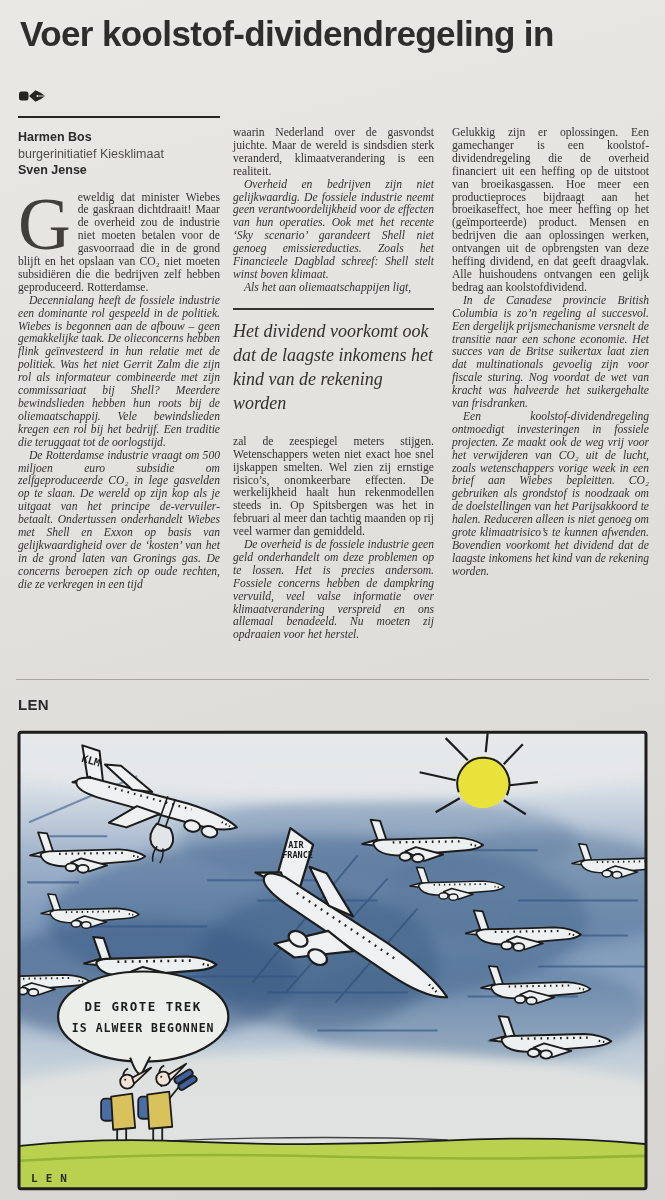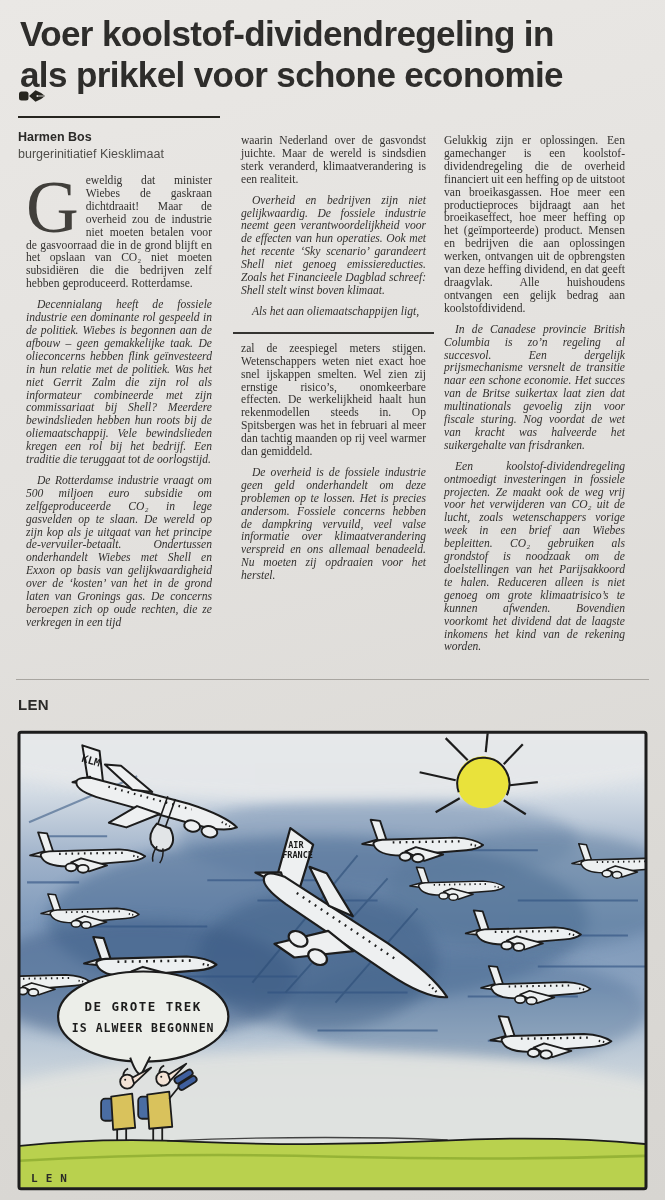--- a/index.html
+++ b/index.html
@@ -4,25 +4,25 @@
 <style>
   html,body{margin:0;padding:0;background:#8a8885;}
   .page{position:relative;width:665px;height:1200px;overflow:hidden;
         background:linear-gradient(165deg,#eae8e5 0%,#e3e1de 40%,#dbd9d5 75%,#d7d5d1 100%);
         font-family:"Liberation Sans",sans-serif;}
   .headline{position:absolute;left:16px;top:10px;width:642px;margin:4px;
         font-size:35px;line-height:1.17;font-weight:bold;color:#2e2d2b;letter-spacing:-0.6px;}
   .hl{display:block;}
   .col{position:absolute;text-align:justify;font-family:"Liberation Serif",serif;
         font-size:11.6px;line-height:12.9px;color:#33312f;hyphens:auto;}
-  .col p{margin:8px;}
+  .col p{margin:0;}
   .ind{text-indent:11px;font-style:italic;}
   .col1{left:18px;top:88px;width:202px;}
   .col2{left:233px;top:127px;width:201px;}
-  .col3{left:436px;top:127px;width:197px;}
+  .col3{left:452px;top:127px;width:197px;}
   .pen{width:28px;height:16px;}
   .byrule{border-top:2.5px solid #26251f;margin:12px 0 11px;width:100%;}
   .aname{font-family:"Liberation Sans",sans-serif;font-size:12.5px;font-weight:bold;color:#2b2a28;line-height:16.5px;text-align:left;}
   .aaff{font-family:"Liberation Sans",sans-serif;font-size:12.5px;color:#504e4a;line-height:16.5px;text-align:left;}
   .open{margin-top:13px !important;}
   .dropcap{float:left;font-family:"Liberation Serif",serif;font-size:73px;line-height:56px;
         padding:5px 7px 0 0;color:#413f3b;}
   .pqrule{border-top:2.5px solid #353431;margin:13px 0 9px;}
   .pullquote{margin:0 0 21px;font-style:italic;font-size:18px;line-height:24px;
         color:#32302d;font-family:"Liberation Serif",serif;text-align:left;}
@@ -32,47 +32,48 @@
   .cartoon{position:absolute;left:17px;top:730px;width:631px;height:461px;}
   .cartoon svg{display:block;width:100%;height:100%;}
 </style>
 </head>
 <body>
 
 <div class="page">
 
   <h1 class="headline">
     <span class="hl">Voer koolstof-dividendregeling in</span>
-    <span class="hl">als prikkel voor schone economie</span>
   </h1>
 
   <div class="col col1">
     <div class="pen">
       <svg viewBox="0 0 28 16" width="28" height="16" aria-hidden="true">
         <rect x="1" y="3.5" width="9.5" height="9" rx="2.5" fill="#26251f"></rect>
         <path d="M11 8 L17.5 2.2 Q23.5 4.5 27 8 Q23.5 11.5 17.5 13.8 Z" fill="#26251f"></path>
         <circle cx="19.5" cy="8" r="1.1" fill="#e3e1de"></circle>
         <path d="M20.6 8 L26.4 8" stroke="#e3e1de" stroke-width="0.9"></path>
       </svg>
     </div>
     <div class="byrule"></div>
     <div>
       <div class="aname">Harmen Bos</div>
       <div class="aaff">burgerinitiatief Kiesklimaat</div>
+      <div class="aname">Sven Jense</div>
     </div>
     <p class="open"><span class="dropcap">G</span><span>eweldig dat minister Wiebes de gaskraan dichtdraait! Maar de overheid zou de industrie niet moeten betalen voor de gasvoorraad die in de grond blijft en het opslaan van CO₂ niet moeten subsidiëren die die bedrijven zelf hebben geproduceerd. Rotterdamse.</span></p>
     <p class="ind">Decennialang heeft de fossiele industrie een dominante rol gespeeld in de politiek. Wiebes is begonnen aan de afbouw – geen gemakkelijke taak. De olieconcerns hebben flink geïnvesteerd in hun relatie met de politiek. Was het niet Gerrit Zalm die zijn rol als informateur combineerde met zijn commissariaat bij Shell? Meerdere bewindslieden hebben hun roots bij de oliemaatschappij. Vele bewindslieden kregen een rol bij het bedrijf. Een traditie die teruggaat tot de oorlogstijd.</p>
     <p class="ind">De Rotterdamse industrie vraagt om 500 miljoen euro subsidie om zelfgeproduceerde CO₂ in lege gasvelden op te slaan. De wereld op zijn kop als je uitgaat van het principe de-vervuiler-betaalt. Ondertussen onderhandelt Wiebes met Shell en Exxon op basis van gelijkwaardigheid over de ‘kosten’ van het in de grond laten van Gronings gas. De concerns beroepen zich op oude rechten, die ze verkregen in een tijd</p>
   </div>
 
   <div class="col col2">
     <p>waarin Nederland over de gasvondst juichte. Maar de wereld is sindsdien sterk veranderd, klimaatverandering is een realiteit.</p>
     <p class="ind">Overheid en bedrijven zijn niet gelijkwaardig. De fossiele industrie neemt geen verantwoordelijkheid voor de effecten van hun operaties. Ook met het recente ‘Sky scenario’ garandeert Shell niet genoeg emissiereducties. Zoals het Financieele Dagblad schreef: Shell stelt winst boven klimaat.</p>
     <p class="ind">Als het aan oliemaatschappijen ligt,</p>
     <div class="pqrule"></div>
+    <blockquote class="pullquote">Het dividend voorkomt ook dat de laagste inkomens het kind van de rekening worden</blockquote>
     <p>zal de zeespiegel meters stijgen. Wetenschappers weten niet exact hoe snel ijskappen smelten. Wel zien zij ernstige risico’s, onomkeerbare effecten. De werkelijkheid haalt hun rekenmodellen steeds in. Op Spitsbergen was het in februari al meer dan tachtig maanden op rij veel warmer dan gemiddeld.</p>
     <p class="ind">De overheid is de fossiele industrie geen geld onderhandelt om deze problemen op te lossen. Het is precies andersom. Fossiele concerns hebben de dampkring vervuild, veel valse informatie over klimaatverandering verspreid en ons allemaal benadeeld. Nu moeten zij opdraaien voor het herstel.</p>
   </div>
 
   <div class="col col3">
     <p>Gelukkig zijn er oplossingen. Een gamechanger is een koolstof-dividendregeling die de overheid financiert uit een heffing op de uitstoot van broeikasgassen. Hoe meer een productieproces bijdraagt aan het broeikaseffect, hoe meer heffing op het (geïmporteerde) product. Mensen en bedrijven die aan oplossingen werken, ontvangen uit de opbrengsten van deze heffing dividend, en dat geeft draagvlak. Alle huishoudens ontvangen een gelijk bedrag aan koolstofdividend.</p>
     <p class="ind">In de Canadese provincie British Columbia is zo’n regeling al succesvol. Een dergelijk prijsmechanisme versnelt de transitie naar een schone economie. Het succes van de Britse suikertax laat zien dat multinationals gevoelig zijn voor fiscale sturing. Nog voordat de wet van kracht was halveerde het suikergehalte van frisdranken.</p>
     <p class="ind">Een koolstof-dividendregeling ontmoedigt investeringen in fossiele projecten. Ze maakt ook de weg vrij voor het verwijderen van CO₂ uit de lucht, zoals wetenschappers vorige week in een brief aan Wiebes bepleitten. CO₂ gebruiken als grondstof is noodzaak om de doelstellingen van het Parijsakkoord te halen. Reduceren alleen is niet genoeg om grote klimaatrisico’s te kunnen afwenden. Bovendien voorkomt het dividend dat de laagste inkomens het kind van de rekening worden.</p>
   </div>
 

